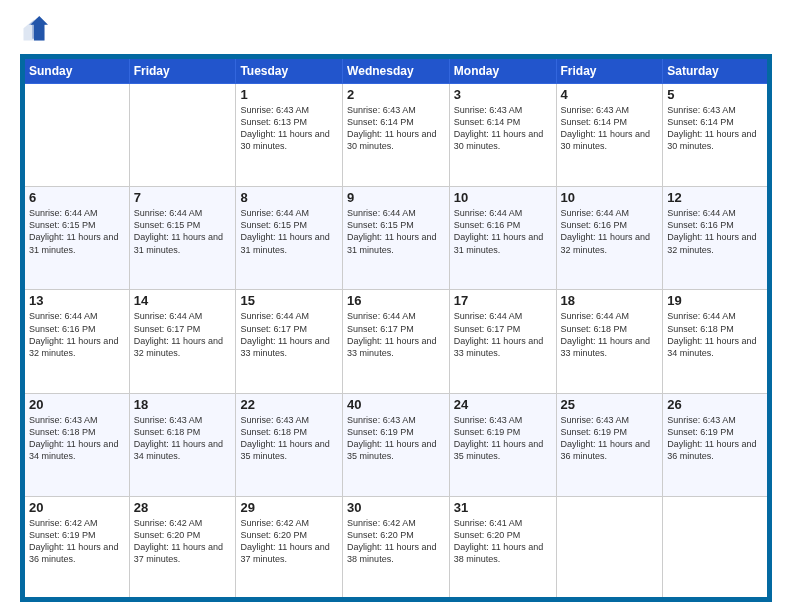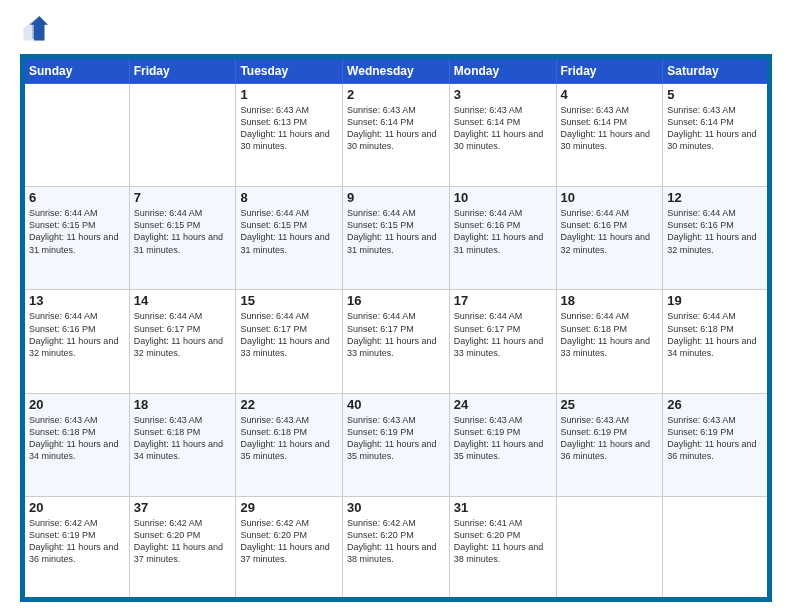--- a/index.html
+++ b/index.html
@@ -298,21 +298,21 @@
           </td>
         </tr>
         <tr class="row-bg-white">
           <td>
             <span class="day-num">20</span>
             <div class="day-info">Sunrise: 6:42 AM
 Sunset: 6:19 PM
 Daylight: 11 hours and 36 minutes.</div>
           </td>
           <td>
-            <span class="day-num">37</span>
+            <span class="day-num">28</span>
             <div class="day-info">Sunrise: 6:42 AM
 Sunset: 6:20 PM
 Daylight: 11 hours and 37 minutes.</div>
           </td>
           <td>
             <span class="day-num">29</span>
             <div class="day-info">Sunrise: 6:42 AM
 Sunset: 6:20 PM
 Daylight: 11 hours and 37 minutes.</div>
           </td>

